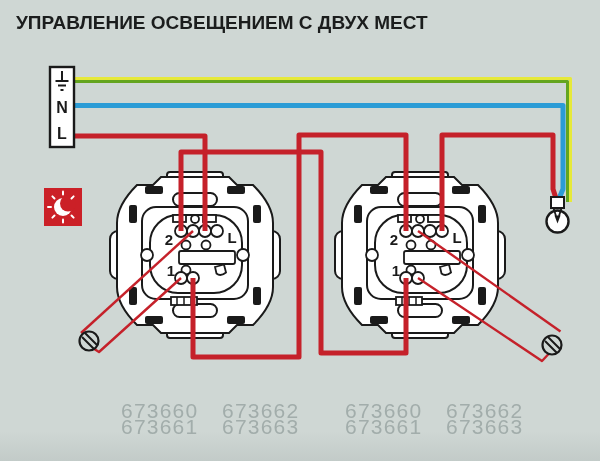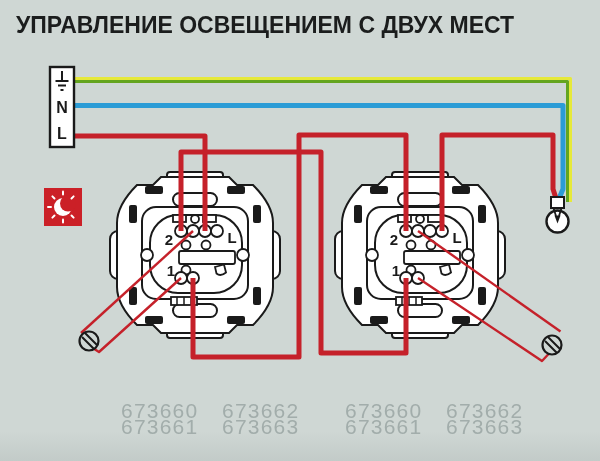--- a/index.html
+++ b/index.html
@@ -8,21 +8,21 @@
     background:#cfd7d4;
     font-family:"Liberation Sans", sans-serif;
   }
   .stage::after{
     content:"";position:absolute;left:0;bottom:0;width:100%;height:30px;
     background:linear-gradient(to bottom, rgba(150,160,158,0) , rgba(150,160,158,0.22));
     pointer-events:none;
   }
   .title{
     position:absolute;left:16px;top:12px;width:560px;
-    font-size:23px;font-weight:bold;color:#1b1d1d;letter-spacing:0px;
+    font-size:19px;font-weight:bold;color:#1b1d1d;letter-spacing:0px;
   }
   .diagram-svg{position:absolute;left:0;top:0;}
   .cat-col{
     position:absolute;top:403px;
     color:#a2adab;font-size:21px;line-height:15.5px;letter-spacing:1.2px;
     font-weight:400;
   }
   .c1{left:121px;} .c2{left:222px;} .c3{left:345px;} .c4{left:446px;}
   text{font-family:"Liberation Sans", sans-serif;}
 </style>

